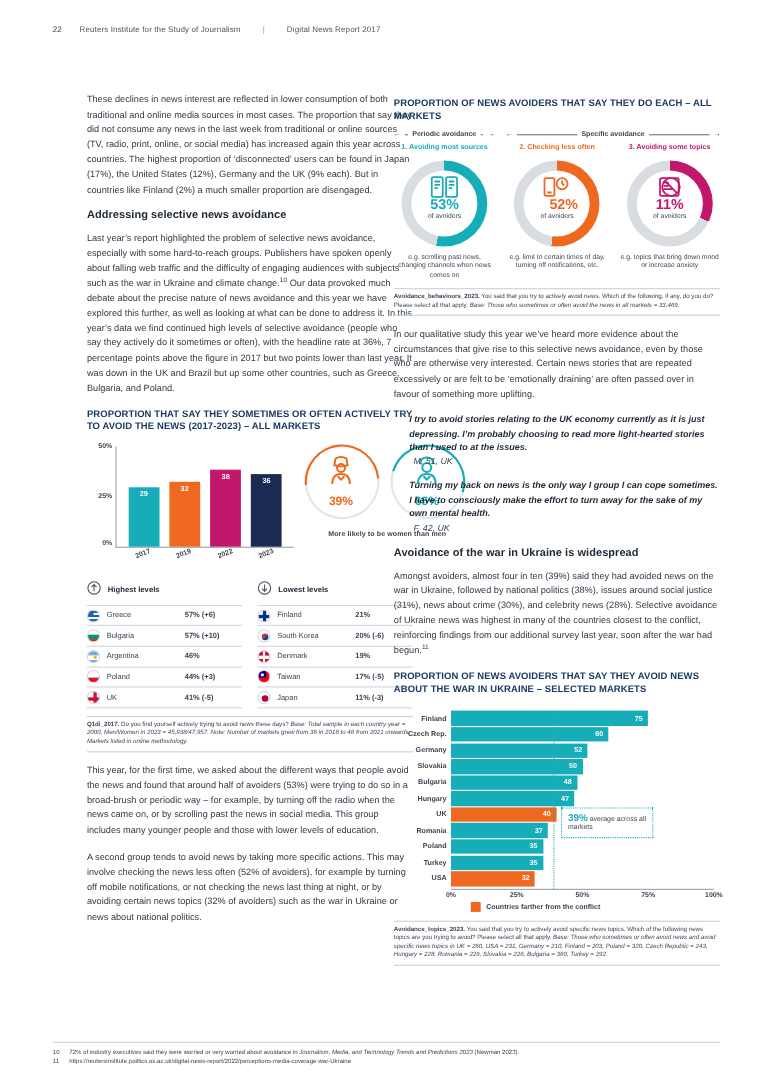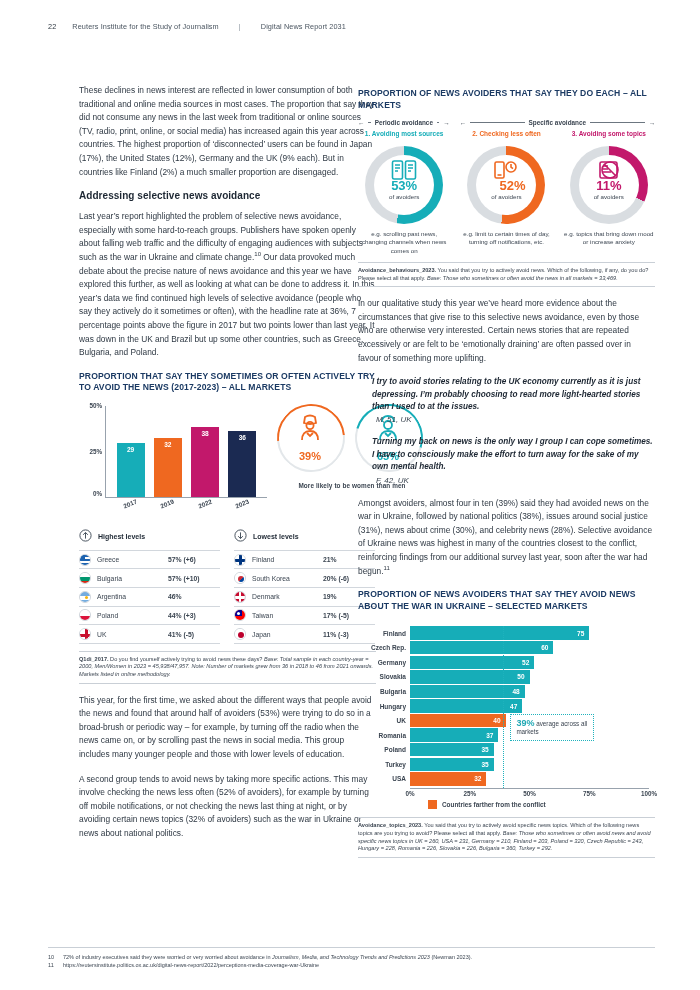--- a/index.html
+++ b/index.html
@@ -461,21 +461,21 @@
 </style>
 </head>
 <body>
 
 <div class="page">
 
   <div class="running-head">
     <span class="folio">22</span>
     <span>Reuters Institute for the Study of Journalism</span>
     <span class="sep">|</span>
-    <span>Digital News Report 2031</span>
+    <span>Digital News Report 2017</span>
   </div>
 
   <div class="col-left">
 
     <p class="body">These declines in news interest are reflected in lower consumption of both traditional and online media sources in most cases. The proportion that say they did not consume any news in the last week from traditional or online sources (TV, radio, print, online, or social media) has increased again this year across countries. The highest proportion of ‘disconnected’ users can be found in Japan (17%), the United States (12%), Germany and the UK (9% each). But in countries like Finland (2%) a much smaller proportion are disengaged.</p>
 
     <h2 class="sub">Addressing selective news avoidance</h2>
 
     <p class="body"><span>Last year’s report highlighted the problem of selective news avoidance, especially with some hard-to-reach groups. Publishers have spoken openly about falling web traffic and the difficulty of engaging audiences with subjects such as the war in Ukraine and climate change.</span><sup class="note">10</sup><span> Our data provoked much debate about the precise nature of news avoidance and this year we have explored this further, as well as looking at what can be done to address it. In this year’s data we find continued high levels of selective avoidance (people who say they actively do it sometimes or often), with the headline rate at 36%, 7 percentage points above the figure in 2017 but two points lower than last year. It was down in the UK and Brazil but up some other countries, such as Greece, Bulgaria, and Poland.</span></p>
 
@@ -773,20 +773,21 @@
     </div>
 
     <p class="body">In our qualitative study this year we’ve heard more evidence about the circumstances that give rise to this selective news avoidance, even by those who are otherwise very interested. Certain news stories that are repeated excessively or are felt to be ‘emotionally draining’ are often passed over in favour of something more uplifting.</p>
 
     <p class="quote">I try to avoid stories relating to the UK economy currently as it is just depressing. I’m probably choosing to read more light-hearted stories than I used to at the issues.</p>
     <p class="quote-attr">M, 51, UK</p>
 
     <p class="quote">Turning my back on news is the only way I group I can cope sometimes. I have to consciously make the effort to turn away for the sake of my own mental health.</p>
     <p class="quote-attr">F, 42, UK</p>
 
+    <h2 class="sub">Avoidance of the war in Ukraine is widespread</h2>
 
     <p class="body"><span>Amongst avoiders, almost four in ten (39%) said they had avoided news on the war in Ukraine, followed by national politics (38%), issues around social justice (31%), news about crime (30%), and celebrity news (28%). Selective avoidance of Ukraine news was highest in many of the countries closest to the conflict, reinforcing findings from our additional survey last year, soon after the war had begun.</span><sup class="note">11</sup></p>
 
     <h3 class="figtitle">PROPORTION OF NEWS AVOIDERS THAT SAY THEY AVOID NEWS ABOUT THE WAR IN UKRAINE – SELECTED MARKETS</h3>
 
     <div class="hchart">
       <div class="hplot">
 
         <div class="hrow">
           <span class="clabel">Finland</span>

